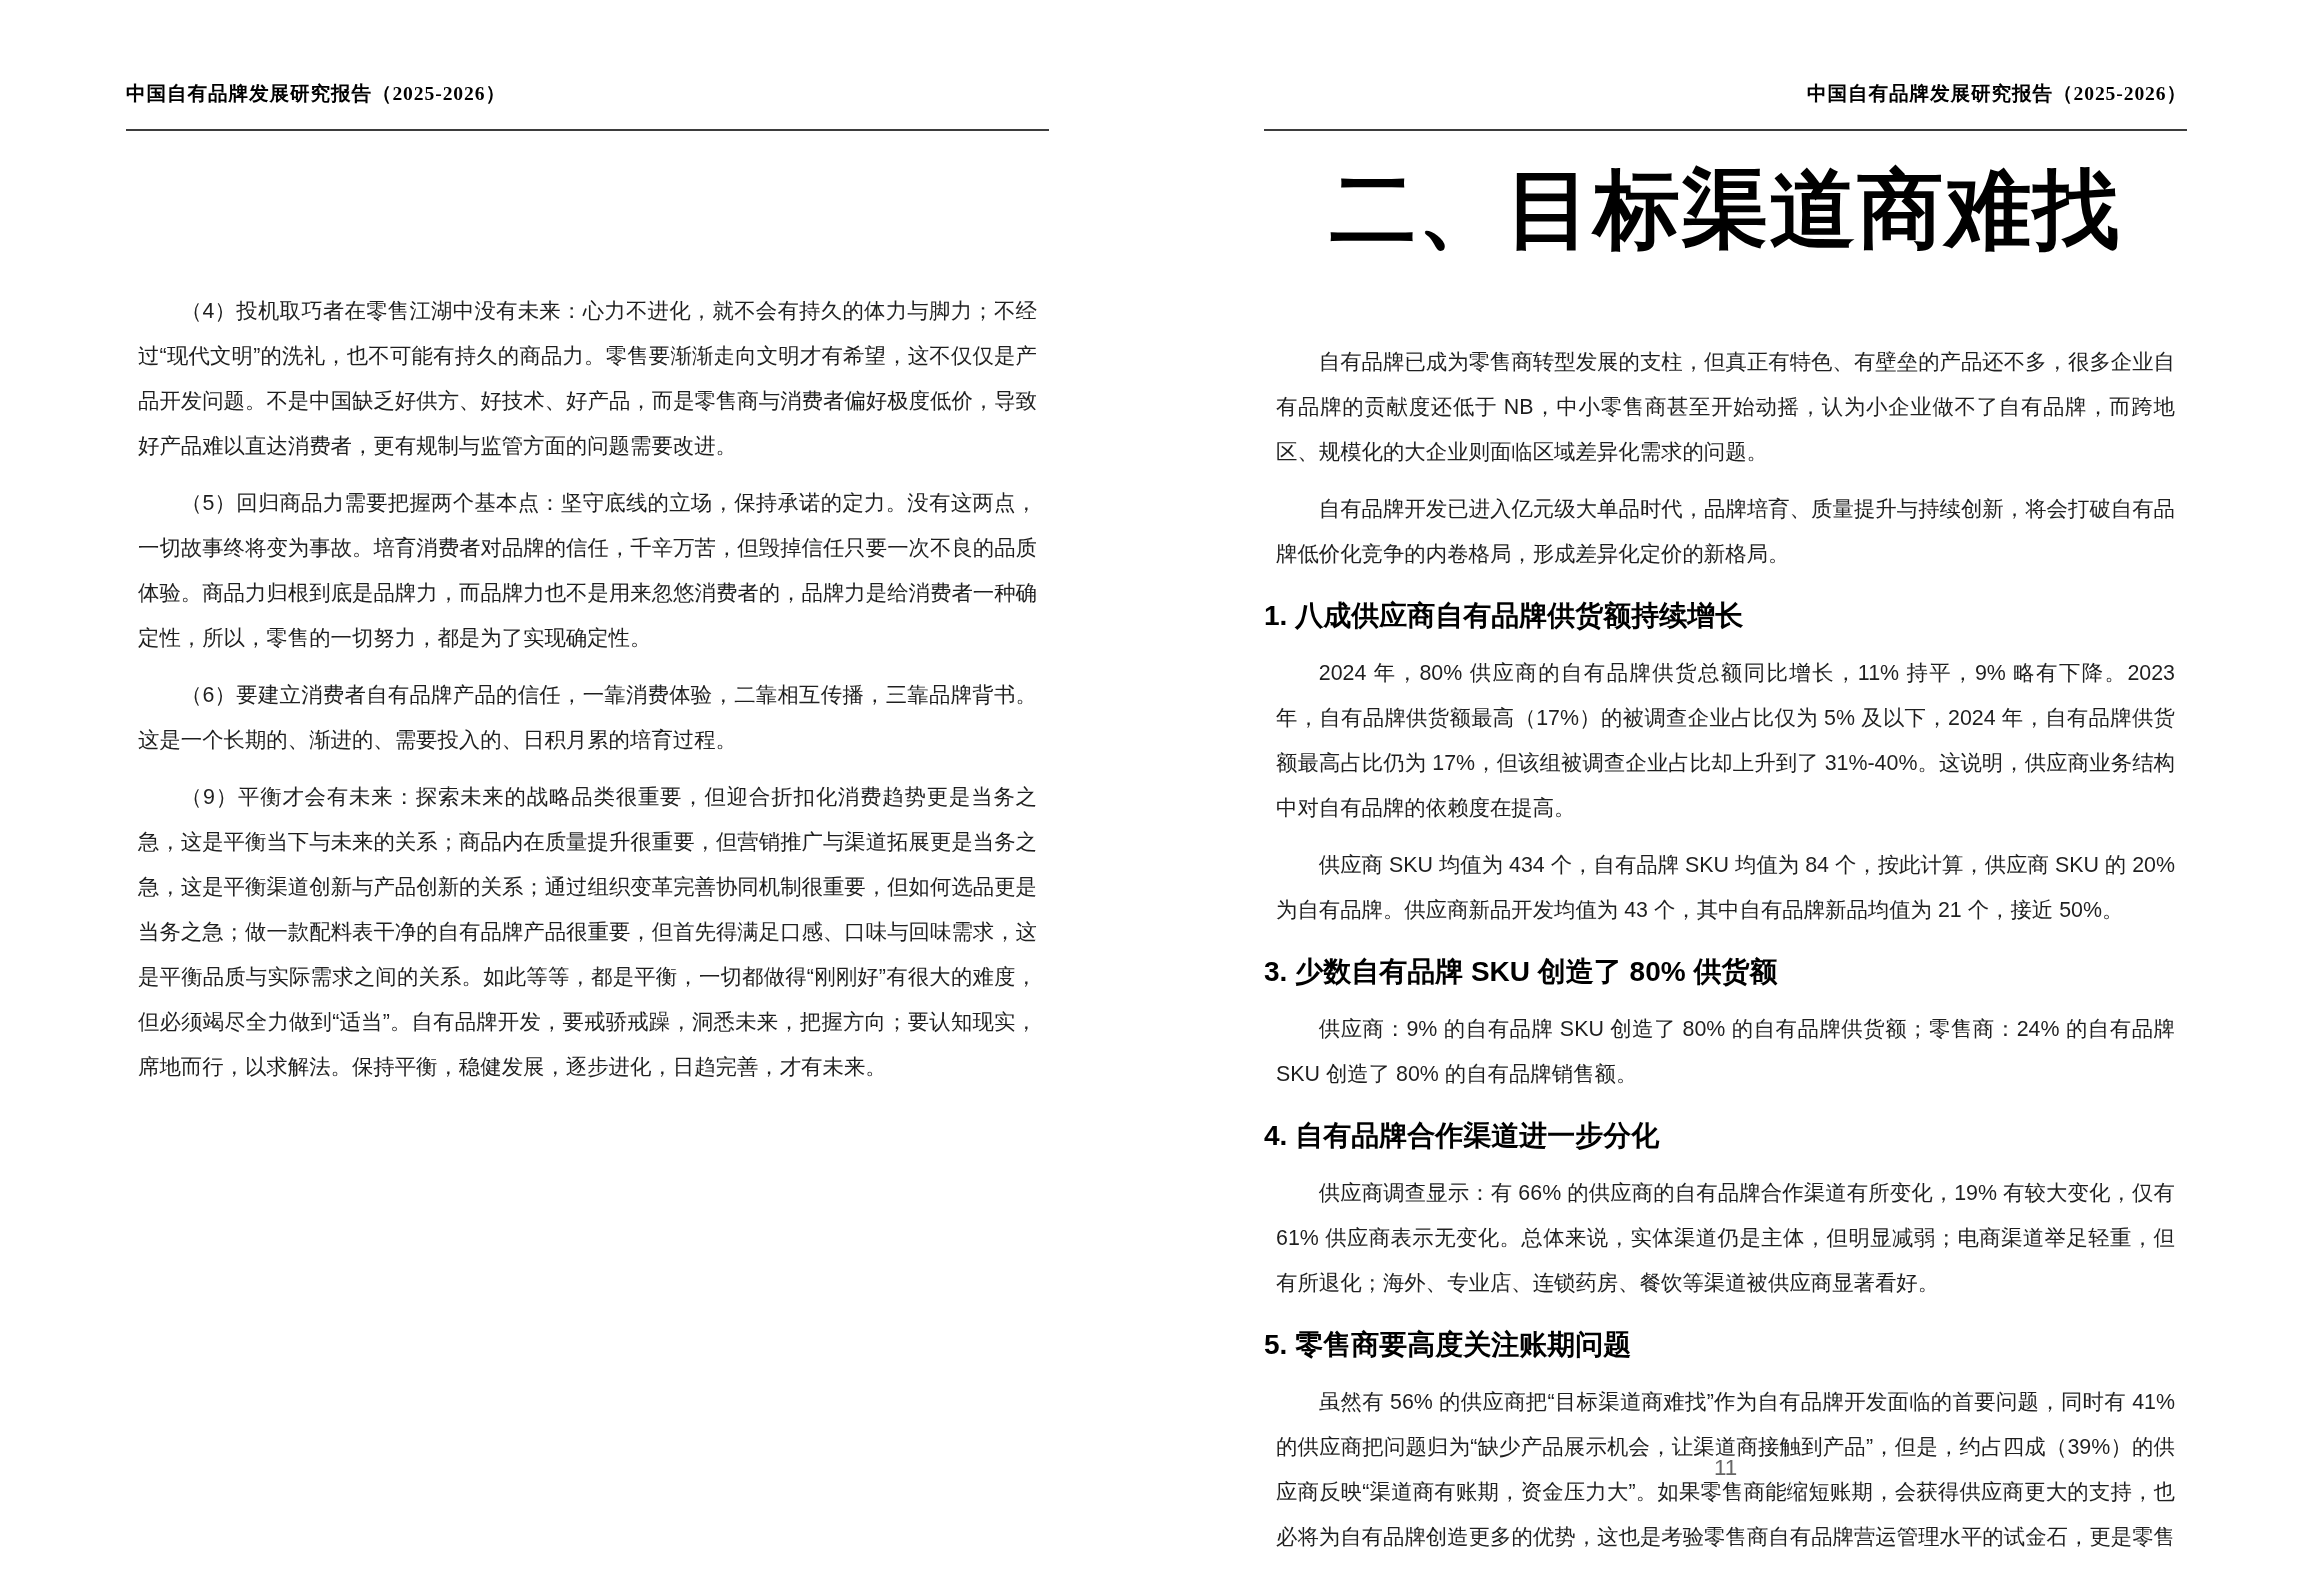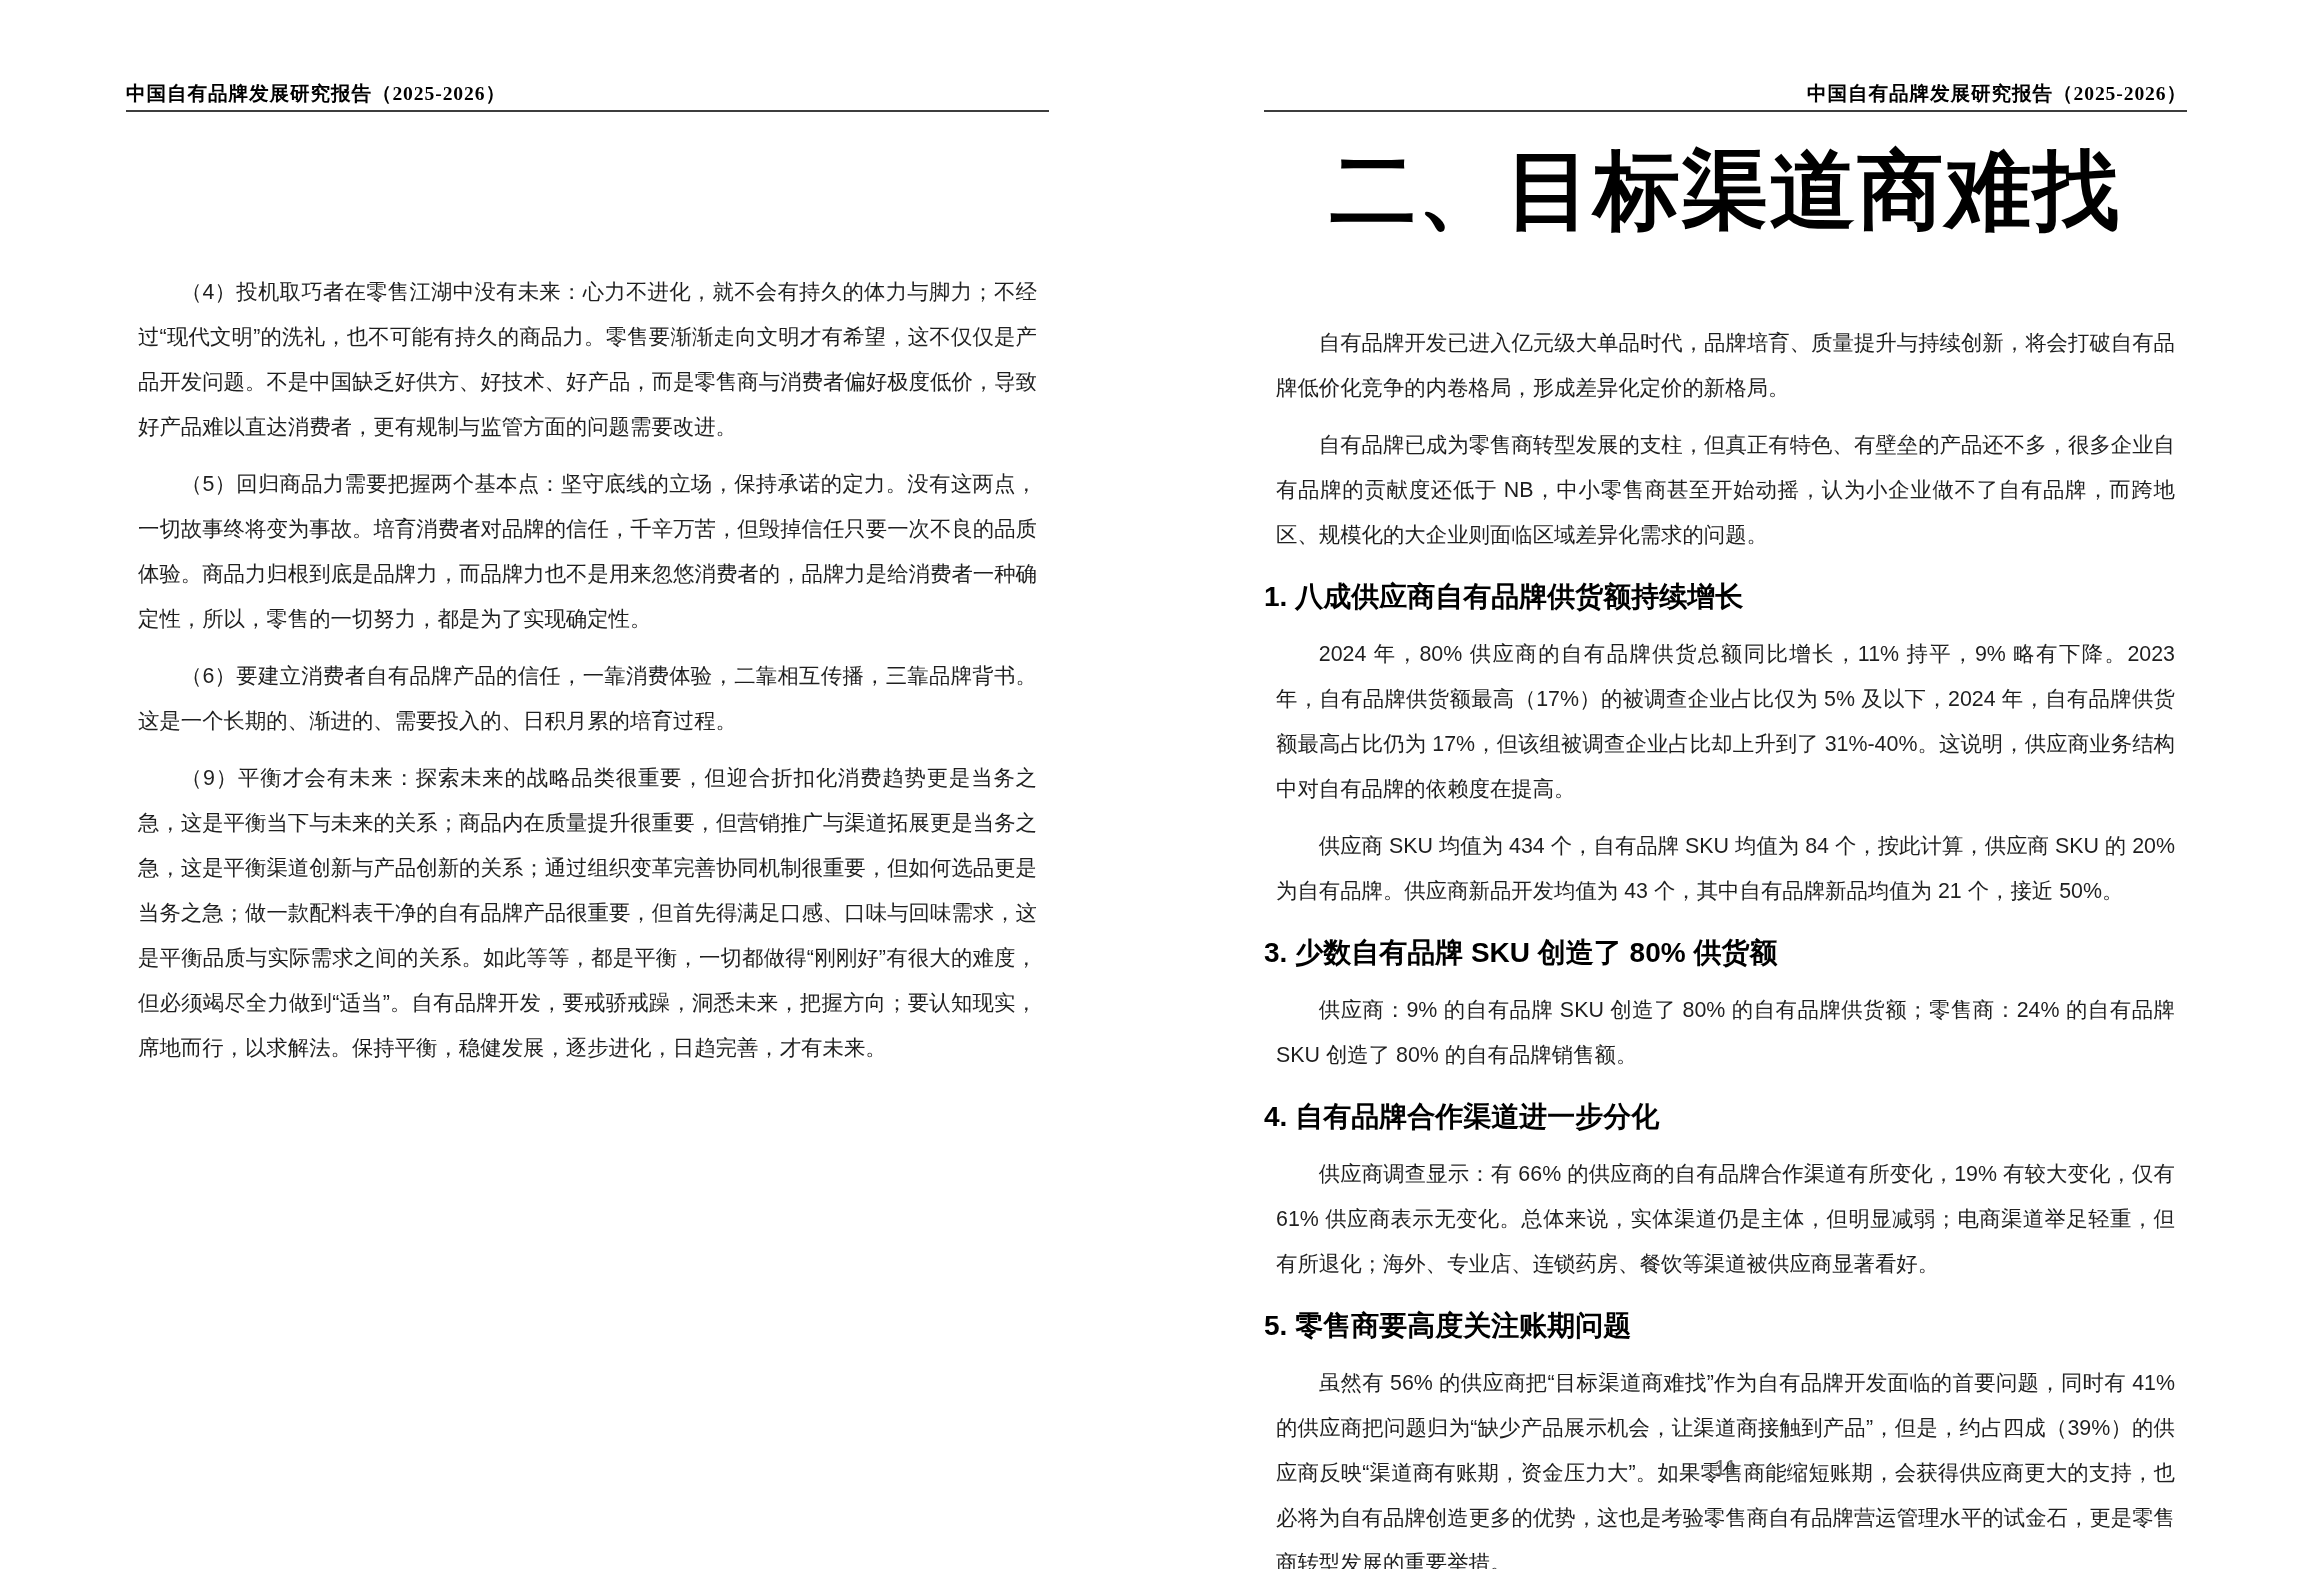--- a/index.html
+++ b/index.html
@@ -11,21 +11,21 @@
     overflow:hidden;
     font-family:"Liberation Sans","DejaVu Sans",sans-serif;
     color:#1f1f1f;
   }
   .page{position:absolute;top:0;width:923px;height:1570px;}
   .page.left{left:126px;}
   .page.right{left:1264px;}
 
   .running-head{
     padding-top:80px;
-    padding-bottom:3px;
+    padding-bottom:22px;
     border-bottom:2.8px solid #3d3d3d;
     font-family:"Liberation Serif","DejaVu Serif",serif;
     font-weight:bold;
     font-size:19.6px;
     letter-spacing:0.9px;
     color:#000;
   }
   .running-head.align-right{text-align:right;}
 
   .chapter-title{
@@ -83,22 +83,22 @@
     </div>
 
   </section>
 
   <section class="page right">
     <div class="running-head align-right">中国自有品牌发展研究报告（2025-2026）</div>
 
     <h1 class="chapter-title">二、目标渠道商难找</h1>
 
     <div class="body-text">
+      <p>自有品牌已成为零售商转型发展的支柱，但真正有特色、有壁垒的产品还不多，很多企业自有品牌的贡献度还低于 NB，中小零售商甚至开始动摇，认为小企业做不了自有品牌，而跨地区、规模化的大企业则面临区域差异化需求的问题。</p>
       <p>自有品牌开发已进入亿元级大单品时代，品牌培育、质量提升与持续创新，将会打破自有品牌低价化竞争的内卷格局，形成差异化定价的新格局。</p>
-      <p>自有品牌已成为零售商转型发展的支柱，但真正有特色、有壁垒的产品还不多，很多企业自有品牌的贡献度还低于 NB，中小零售商甚至开始动摇，认为小企业做不了自有品牌，而跨地区、规模化的大企业则面临区域差异化需求的问题。</p>
 
       <h2 class="section-heading">1. 八成供应商自有品牌供货额持续增长</h2>
       <p>2024 年，80% 供应商的自有品牌供货总额同比增长，11% 持平，9% 略有下降。2023 年，自有品牌供货额最高（17%）的被调查企业占比仅为 5% 及以下，2024 年，自有品牌供货额最高占比仍为 17%，但该组被调查企业占比却上升到了 31%-40%。这说明，供应商业务结构中对自有品牌的依赖度在提高。</p>
 
       <p>供应商 SKU 均值为 434 个，自有品牌 SKU 均值为 84 个，按此计算，供应商 SKU 的 20% 为自有品牌。供应商新品开发均值为 43 个，其中自有品牌新品均值为 21 个，接近 50%。</p>
 
       <h2 class="section-heading">3. 少数自有品牌 SKU 创造了 80% 供货额</h2>
       <p>供应商：9% 的自有品牌 SKU 创造了 80% 的自有品牌供货额；零售商：24% 的自有品牌 SKU 创造了 80% 的自有品牌销售额。</p>
 
       <h2 class="section-heading">4. 自有品牌合作渠道进一步分化</h2>

